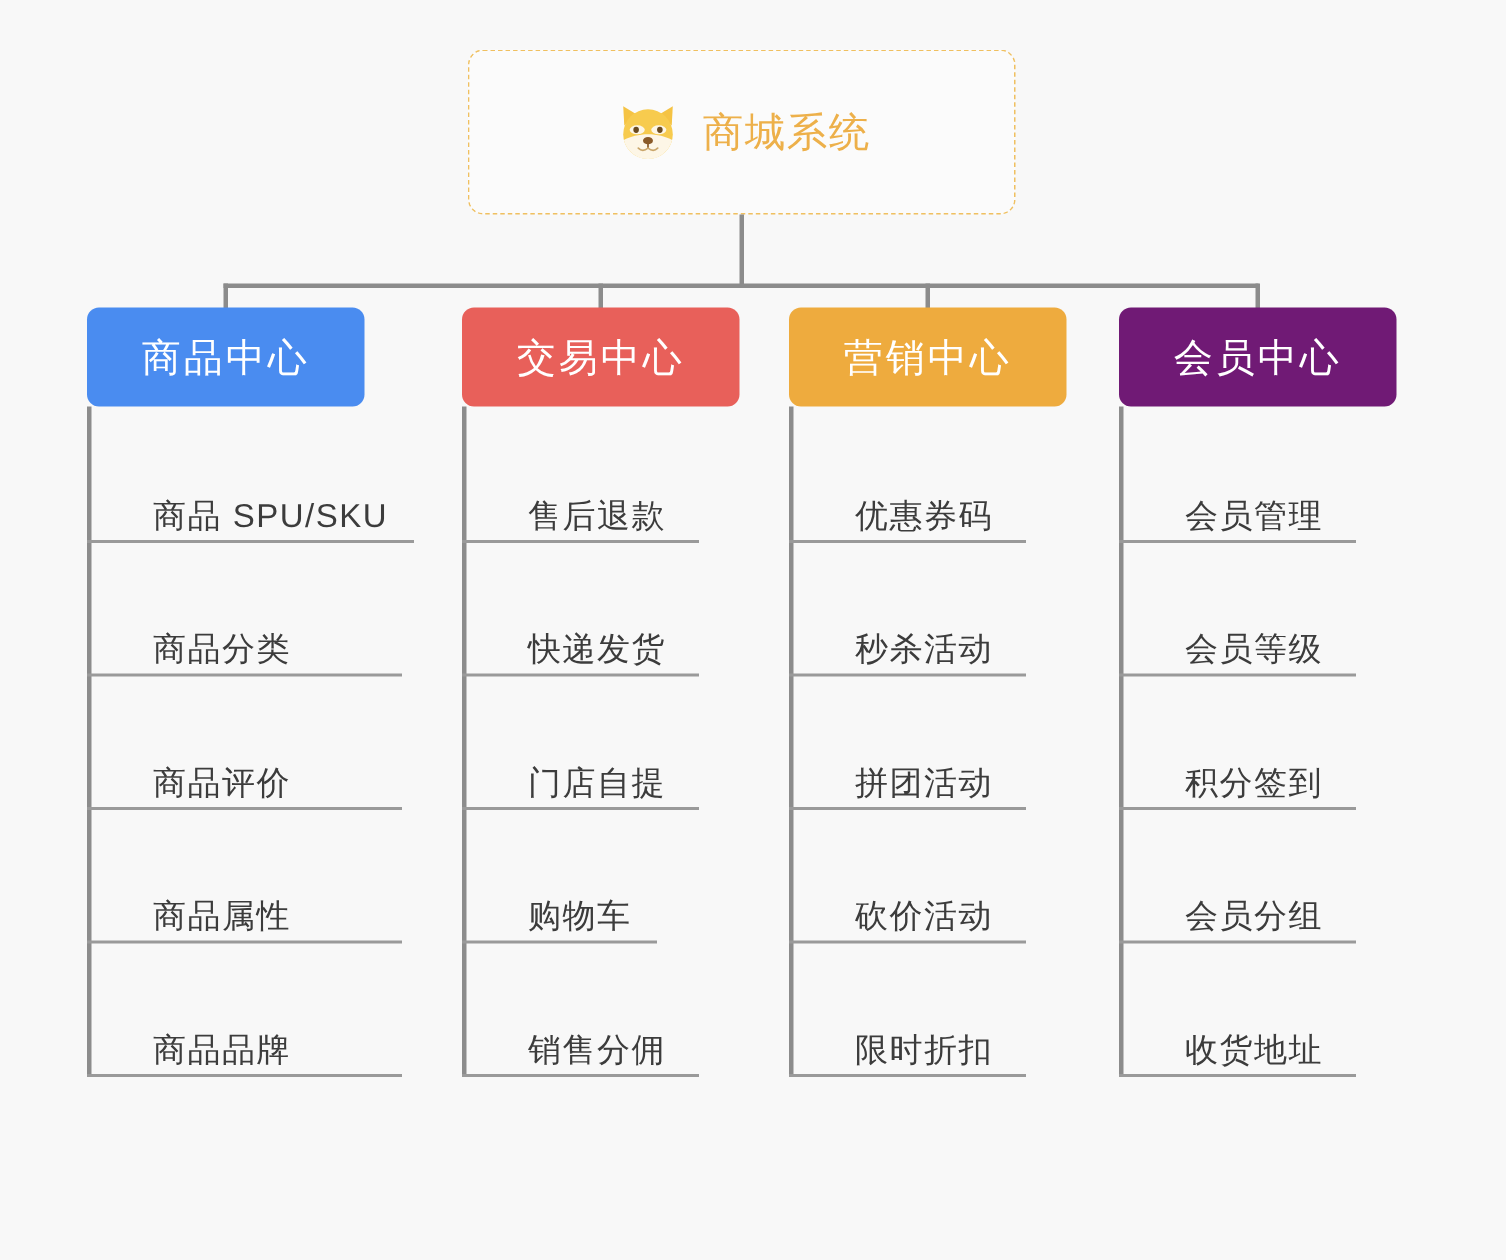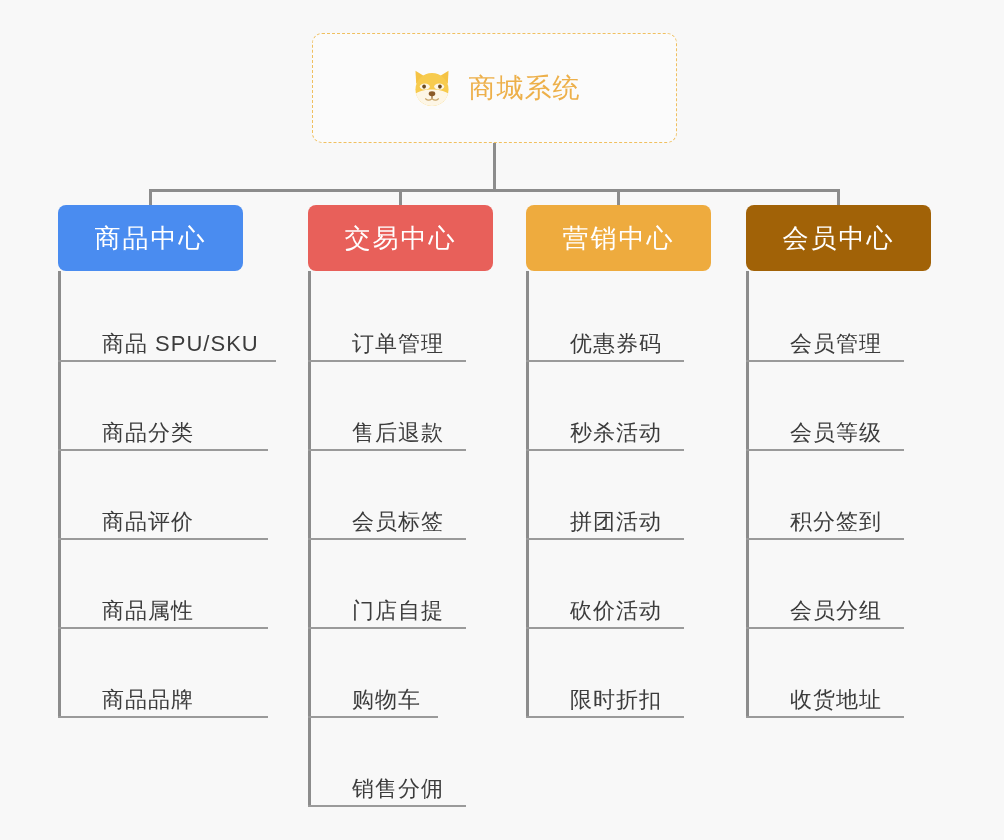--- a/index.html
+++ b/index.html
@@ -193,27 +193,24 @@
     </div>
   </div>
 
   <div class="column col-1">
     <div class="cat-header" style="background:#e8605a;">
       <span>交易中心</span>
     </div>
     <div class="leaf-list">
       <div class="spine"></div>
       <div class="leaf-item">
-        <span class="leaf-label">订单管理</span>
-      </div>
-      <div class="leaf-item">
         <span class="leaf-label">售后退款</span>
       </div>
       <div class="leaf-item">
-        <span class="leaf-label">会员标签</span>
+        <span class="leaf-label">快递发货</span>
       </div>
       <div class="leaf-item">
         <span class="leaf-label">门店自提</span>
       </div>
       <div class="leaf-item narrow">
         <span class="leaf-label">购物车</span>
       </div>
       <div class="leaf-item">
         <span class="leaf-label">销售分佣</span>
       </div>
@@ -238,21 +235,21 @@
       <div class="leaf-item">
         <span class="leaf-label">砍价活动</span>
       </div>
       <div class="leaf-item">
         <span class="leaf-label">限时折扣</span>
       </div>
     </div>
   </div>
 
   <div class="column col-3">
-    <div class="cat-header" style="background:#a16207;">
+    <div class="cat-header" style="background:#701a75;">
       <span>会员中心</span>
     </div>
     <div class="leaf-list">
       <div class="spine"></div>
       <div class="leaf-item">
         <span class="leaf-label">会员管理</span>
       </div>
       <div class="leaf-item">
         <span class="leaf-label">会员等级</span>
       </div>

